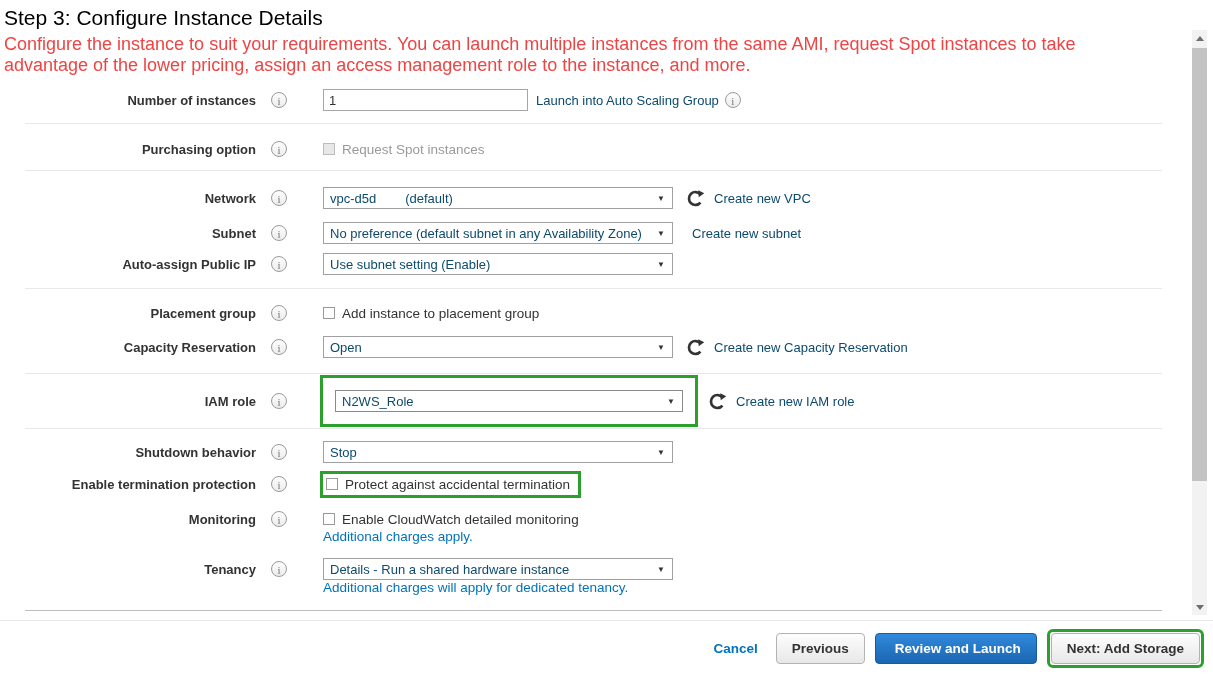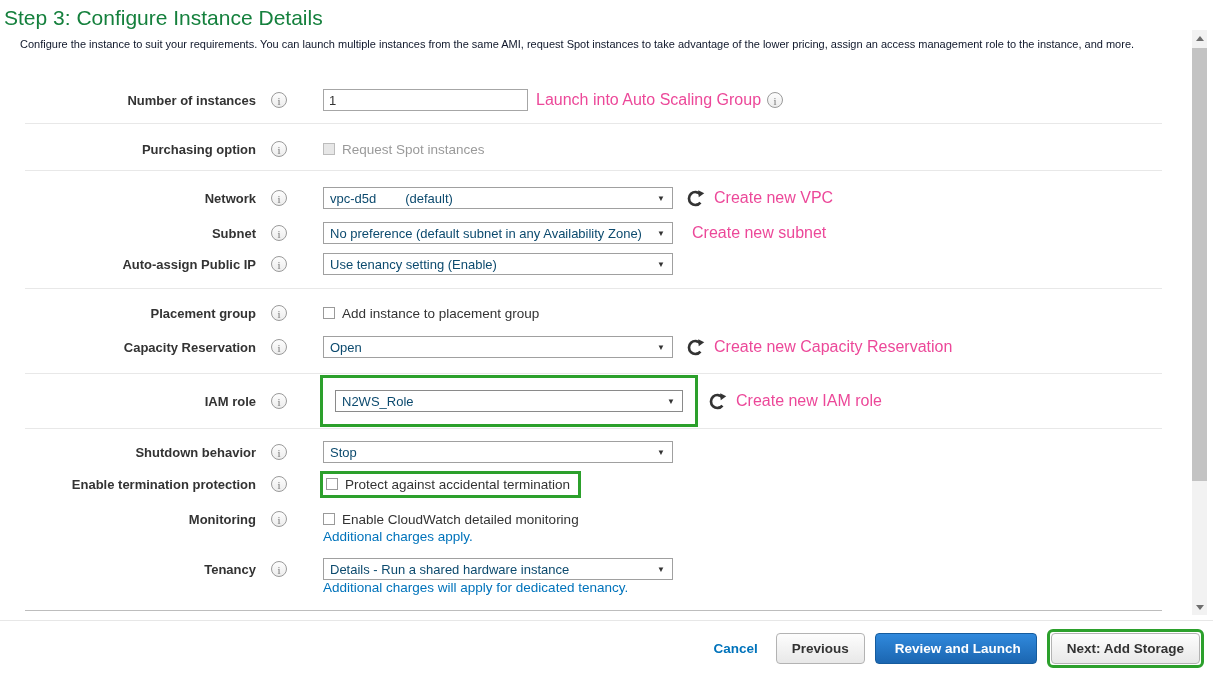--- a/index.html
+++ b/index.html
@@ -1,40 +1,40 @@
 <!DOCTYPE html>
 <html><head>
 <meta charset="utf-8">
 <style>
   html,body{margin:0;padding:0;background:#fff;}
   .page{position:relative;width:1213px;height:676px;background:#fff;overflow:hidden;
         font-family:"Liberation Sans",sans-serif;color:#333;}
-  .title{position:absolute;top:6px;left:4px;font-size:21px;color:#15803d;font-weight:400;}
-  .desc{position:absolute;top:34px;left:20px;width:1150px;font-size:11px;line-height:21px;color:#0f172a;}
+  .title{position:absolute;top:6px;left:4px;font-size:21px;color:#000000;font-weight:400;}
+  .desc{position:absolute;top:34px;left:4px;width:1150px;font-size:18px;line-height:21px;color:#ef4444;}
 
   .row{position:absolute;left:0;display:flex;align-items:center;height:24px;}
   .lbl{width:256px;text-align:right;font-size:13px;font-weight:bold;color:#333;flex:0 0 256px;}
   .info{flex:0 0 16px;width:16px;height:16px;margin-left:15px;border:1px solid #9a9a9a;border-radius:50%;
         background:linear-gradient(#fdfdfd,#ededed);color:#777;font-size:11px;line-height:16px;text-align:center;
         font-family:"Liberation Serif",serif;box-sizing:border-box;}
   .ctrl{margin-left:36px;display:flex;align-items:center;}
 
   .txt{width:205px;height:22px;border:1px solid #a6a6a6;box-sizing:border-box;font-size:13px;
        font-family:"Liberation Sans",sans-serif;padding:0 5px;color:#333;}
   .sel{width:350px;height:22px;border:1px solid #a0a0a0;background:#fff;box-sizing:border-box;
        display:flex;align-items:center;cursor:default;}
   .sel-val{flex:1;font-size:13px;color:#0c4a6e;padding-left:6px;white-space:pre;overflow:hidden;}
   .caret{flex:0 0 auto;font-size:8px;color:#333;padding:0 7px 0 4px;}
 
   .cb{width:12px;height:12px;border:1px solid #9a9a9a;background:#fff;display:inline-block;box-sizing:border-box;}
   .cb.disabled{background:#e7e7e7;border-color:#bcbcbc;}
   .cb-label{font-size:13.5px;color:#333;margin-left:7px;}
   .cb-label.grey{color:#9a9a9a;}
 
-  .lnk{color:#ec4899;font-size:16px;text-decoration:none;cursor:pointer;}
+  .lnk{color:#0c4a6e;font-size:13px;text-decoration:none;cursor:pointer;}
   .note{position:absolute;left:323px;font-size:13.5px;color:#0073bb;}
 
   .refresh{margin-left:13px;margin-right:9px;display:inline-flex;}
   .hl{border:3px solid #2ca02c;}
   .hl-sel{padding:12px;}
   .hl-cb{display:flex;align-items:center;padding:3px 8px 3px 3px;}
 
   .divider{position:absolute;left:25px;right:51px;height:1px;background:#e8e8e8;}
   .content-end{position:absolute;top:610px;left:25px;right:51px;height:1px;background:#bdbdbd;}
 
@@ -114,21 +114,21 @@
       </div>
       <a class="lnk" style="margin-left:19px">Create new subnet</a>
     </div>
   </div>
 
   <div class="row" style="top:252px">
     <div class="lbl">Auto-assign Public IP</div>
     <span class="info">i</span>
     <div class="ctrl">
       <div class="sel">
-        <span class="sel-val">Use tenancy setting (Enable)</span>
+        <span class="sel-val">Use subnet setting (Enable)</span>
         <span class="caret">▼</span>
       </div>
     </div>
   </div>
 
   <div class="divider" style="top:288px"></div>
 
   <div class="row" style="top:301px">
     <div class="lbl">Placement group</div>
     <span class="info">i</span>

